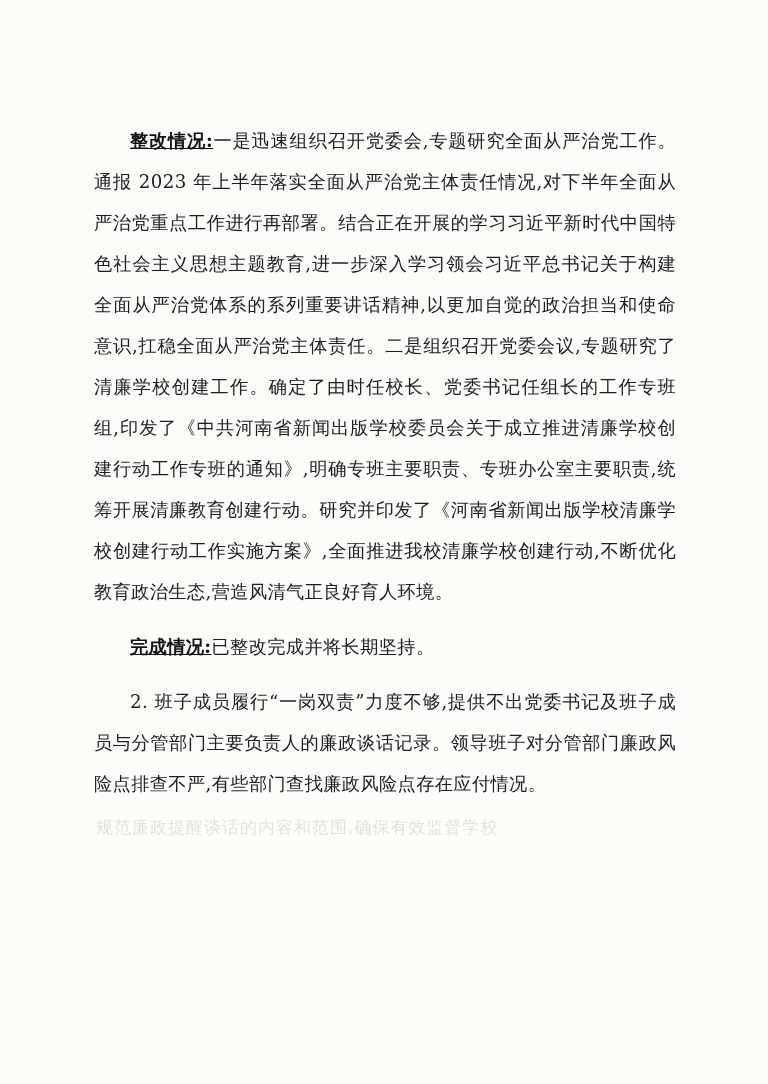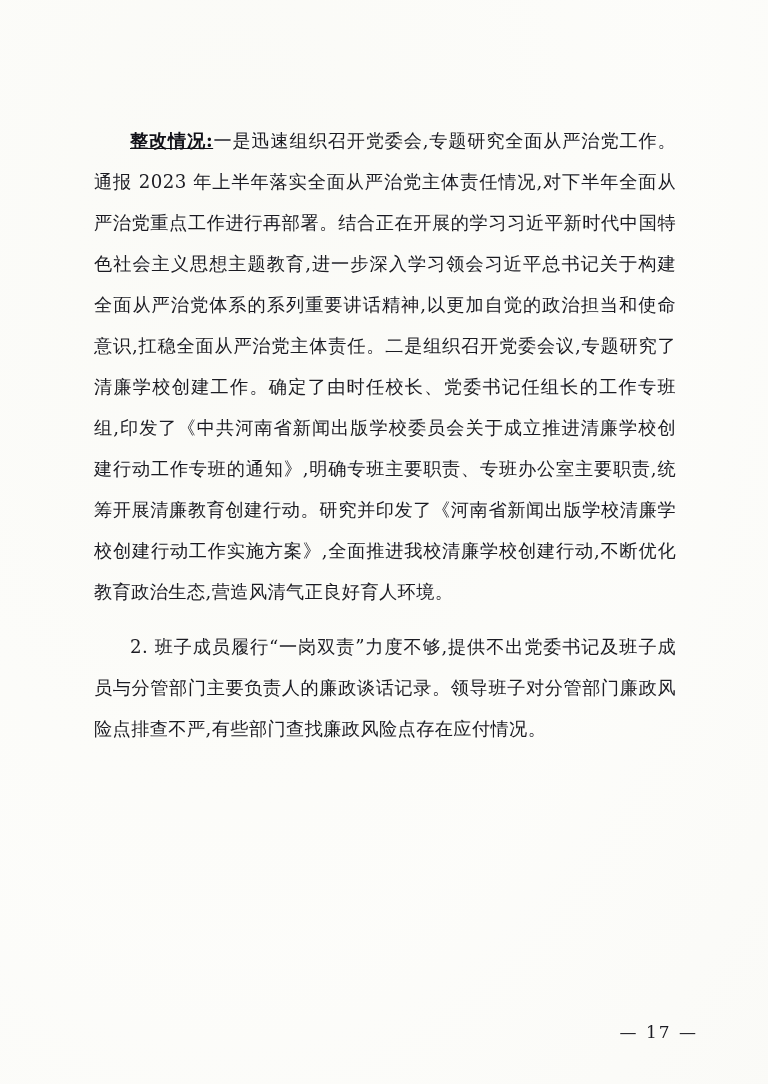--- a/index.html
+++ b/index.html
@@ -82,26 +82,27 @@
   }
   .ghost-1 { top: 626px; }
   .ghost-2 { top: 662px; }
   .ghost-3 { top: 808px; }
 </style>
 </head>
 <body>
 
 <div class="page">
 
+  <div class="ghost ghost-3">规范廉政提醒谈话的内容和范围,确保有效监督学校</div>
 
   <div class="content">
 
     <p class="para indent"><span class="lead">整改情况:</span><span>一是迅速组织召开党委会,专题研究全面从严治党工作。通报 2023 年上半年落实全面从严治党主体责任情况,对下半年全面从严治党重点工作进行再部署。结合正在开展的学习习近平新时代中国特色社会主义思想主题教育,进一步深入学习领会习近平总书记关于构建全面从严治党体系的系列重要讲话精神,以更加自觉的政治担当和使命意识,扛稳全面从严治党主体责任。二是组织召开党委会议,专题研究了清廉学校创建工作。确定了由时任校长、党委书记任组长的工作专班组,印发了《中共河南省新闻出版学校委员会关于成立推进清廉学校创建行动工作专班的通知》,明确专班主要职责、专班办公室主要职责,统筹开展清廉教育创建行动。研究并印发了《河南省新闻出版学校清廉学校创建行动工作实施方案》,全面推进我校清廉学校创建行动,不断优化教育政治生态,营造风清气正良好育人环境。</span></p>
 
+    <p class="para indent gap"><span class="lead">完成情况:</span><span>已整改完成并将长期坚持。</span></p>
 
     <p class="para indent gap"><span class="lead"></span><span>2. 班子成员履行“一岗双责”力度不够,提供不出党委书记及班子成员与分管部门主要负责人的廉政谈话记录。领导班子对分管部门廉政风险点排查不严,有些部门查找廉政风险点存在应付情况。</span></p>
 
 
   </div>
 
-  <div class="page-number">— 17 —</div>
 
 </div>
 
 </body></html>

